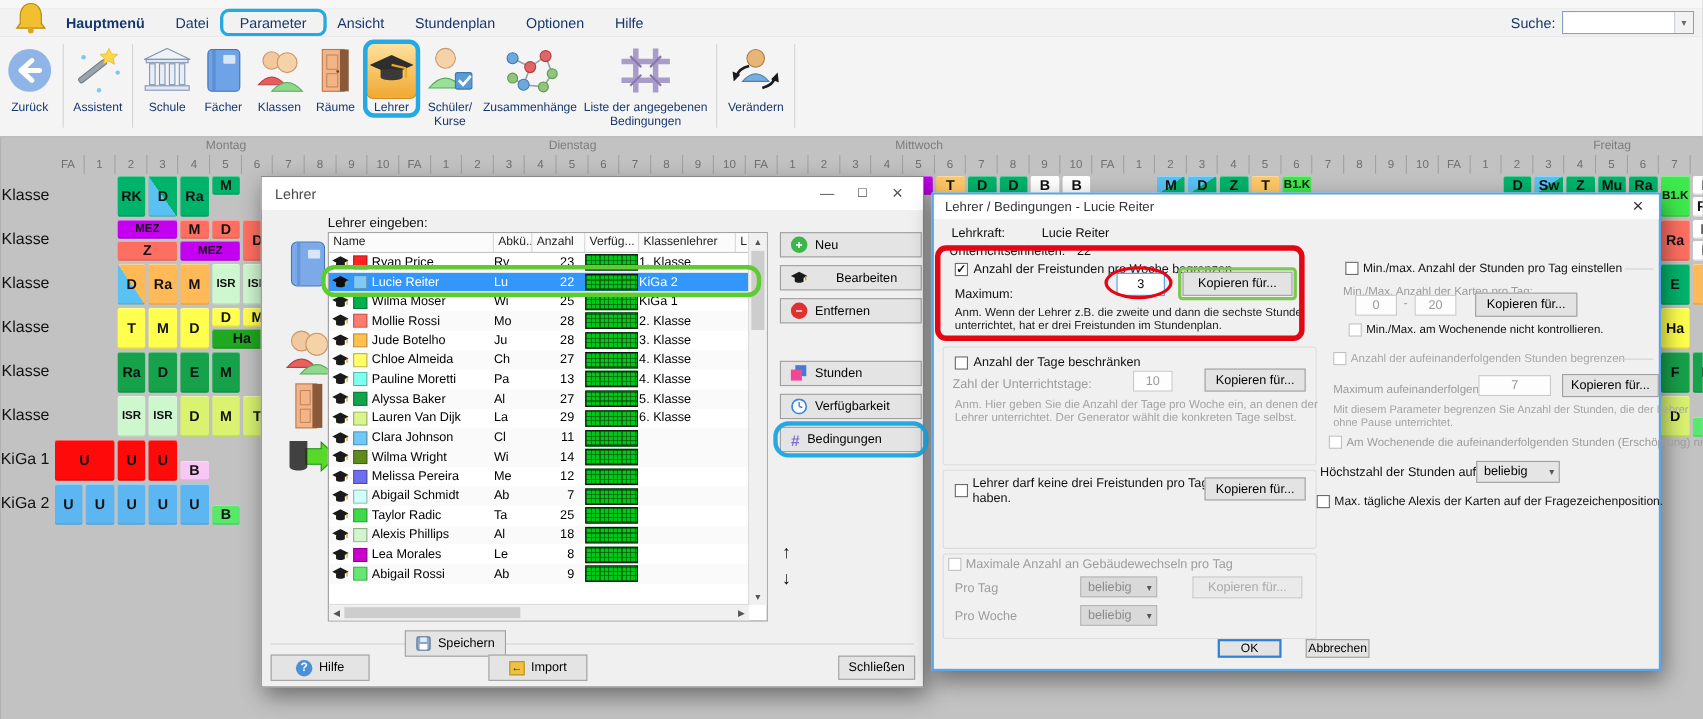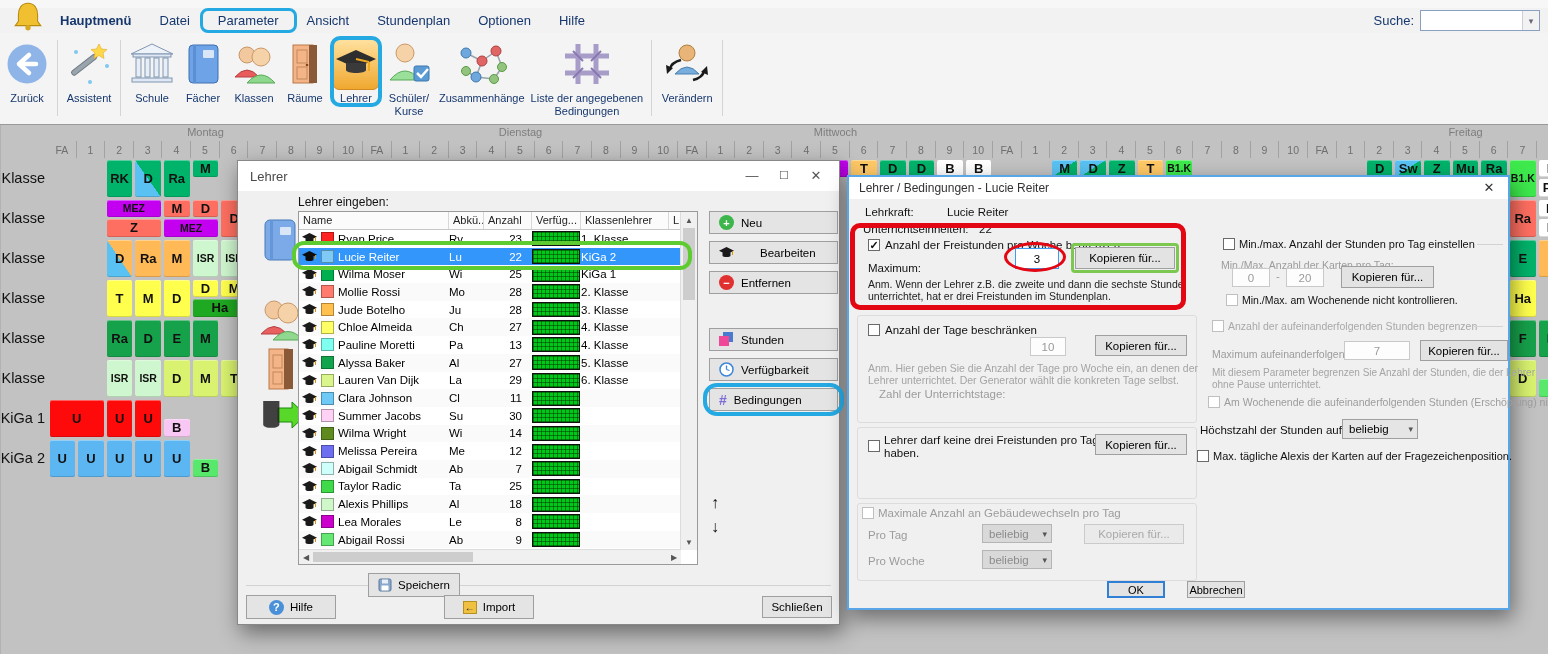--- a/index.html
+++ b/index.html
@@ -642,38 +642,20 @@
             <span>Clara Johnson</span>
           </span>
           <span>Cl</span>
           <span class="tnum">11</span>
           <span class="vwrap">
             <span class="vbar"></span>
           </span>
           <span></span>
           <span></span>
         </div>
-        <div class="trow">
-          <span class="tname">
-            <svg width="15" height="13" viewBox="0 0 15 13">
-              <polygon points="7.5,1 15,4.8 7.5,8.6 0,4.8" fill="#1a1a1a"></polygon>
-              <path d="M3.5 6.5 v3.2 c0,1.8 8,1.8 8,0 V6.5" fill="#1a1a1a"></path>
-              <line x1="13.5" y1="5" x2="13.5" y2="9" stroke="#d69a00" stroke-width="1"></line>
-            </svg>
-            <span class="sw" style="background:#FFD1F4;"></span>
-            <span>Summer Jacobs</span>
-          </span>
-          <span>Su</span>
-          <span class="tnum">30</span>
-          <span class="vwrap">
-            <span class="vbar"></span>
-          </span>
-          <span></span>
-          <span></span>
-        </div>
         <div class="trow alt">
           <span class="tname">
             <svg width="15" height="13" viewBox="0 0 15 13">
               <polygon points="7.5,1 15,4.8 7.5,8.6 0,4.8" fill="#1a1a1a"></polygon>
               <path d="M3.5 6.5 v3.2 c0,1.8 8,1.8 8,0 V6.5" fill="#1a1a1a"></path>
               <line x1="13.5" y1="5" x2="13.5" y2="9" stroke="#d69a00" stroke-width="1"></line>
             </svg>
             <span class="sw" style="background:#5E8A1E;"></span>
             <span>Wilma Wright</span>
           </span>
@@ -890,21 +872,21 @@
   <span class="lbl" style="left:36px;top:62px;">Anzahl der Freistunden pro Woche begrenzen</span>
   <span class="lbl" style="left:19px;top:85px;">Maximum:</span>
   <div class="tin focus" style="left:166px;top:71px;width:44px;height:21px;">3</div>
   <div class="wbtn" style="left:226px;top:70px;width:100px;height:22px;">Kopieren für...</div>
   <span class="note" style="left:19px;top:101px;">Anm. Wenn der Lehrer z.B. die zweite und dann die sechste Stunde</span>
   <span class="note" style="left:19px;top:113px;">unterrichtet, hat er drei Freistunden im Stundenplan.</span>
 
   <div class="gbox" style="left:8px;top:138px;width:338px;height:106px;"></div>
   <span class="cb" style="left:19px;top:147px;"></span>
   <span class="lbl" style="left:36px;top:147px;">Anzahl der Tage beschränken</span>
-  <span class="lbl gray" style="left:30px;top:167px;margin-top:44px;">Zahl der Unterrichtstage:</span>
+  <span class="lbl gray" style="left:17px;top:167px;">Zahl der Unterrichtstage:</span>
   <div class="tin dis" style="left:181px;top:160px;width:36px;height:19px;">10</div>
   <div class="wbtn" style="left:246px;top:158px;width:92px;height:21px;">Kopieren für...</div>
   <span class="note gray" style="left:19px;top:185px;font-size:10.5px;">Anm. Hier geben Sie  die Anzahl der Tage pro Woche ein, an denen der</span>
   <span class="note gray" style="left:19px;top:197px;font-size:10.5px;">Lehrer unterrichtet. Der Generator wählt die konkreten Tage selbst.</span>
 
   <div class="gbox" style="left:8px;top:250px;width:338px;height:70px;"></div>
   <span class="cb" style="left:19px;top:263px;"></span>
   <span class="lbl" style="left:35px;top:257px;">Lehrer darf keine drei Freistunden pro Tag</span>
   <span class="lbl" style="left:35px;top:270px;">haben.</span>
   <div class="wbtn" style="left:246px;top:257px;width:92px;height:21px;">Kopieren für...</div>

